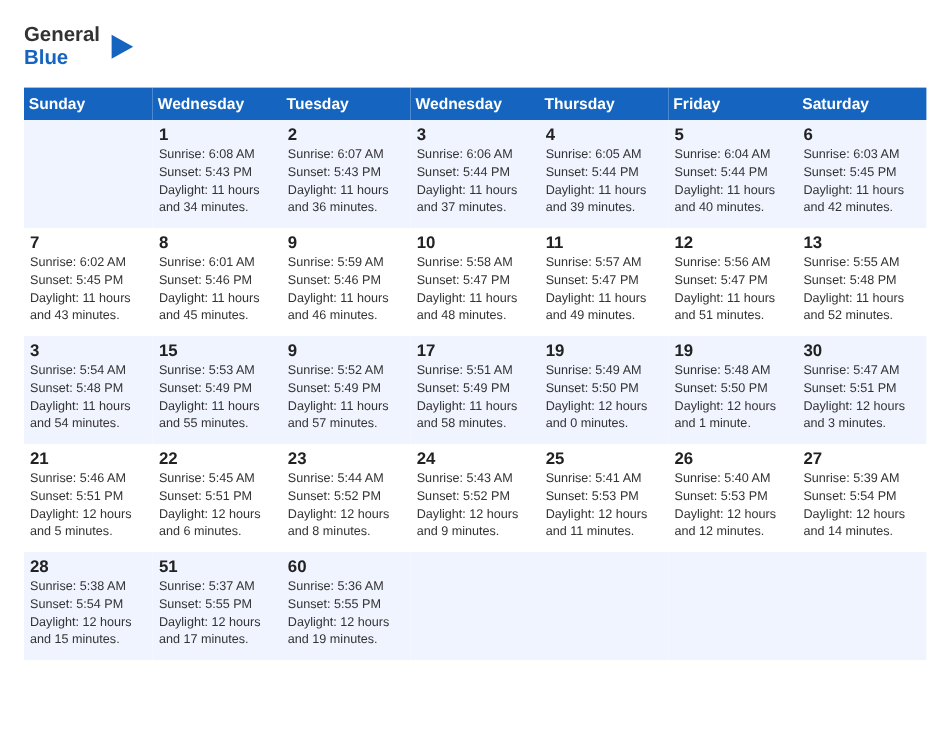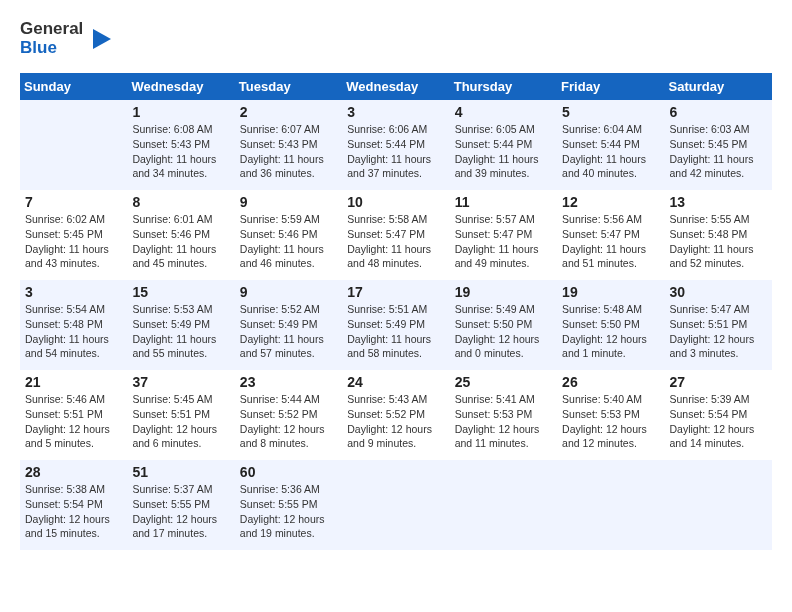--- a/index.html
+++ b/index.html
@@ -287,21 +287,21 @@
       <tr>
         <td>
         <span class="day-num">21</span>
         <div class="day-info">
           Sunrise: 5:46 AM<br>
           Sunset: 5:51 PM<br>
           Daylight: 12 hours and 5 minutes.
         </div>
       </td>
         <td>
-        <span class="day-num">37</span>
+        <span class="day-num">22</span>
         <div class="day-info">
           Sunrise: 5:45 AM<br>
           Sunset: 5:51 PM<br>
           Daylight: 12 hours and 6 minutes.
         </div>
       </td>
         <td>
         <span class="day-num">23</span>
         <div class="day-info">
           Sunrise: 5:44 AM<br>

